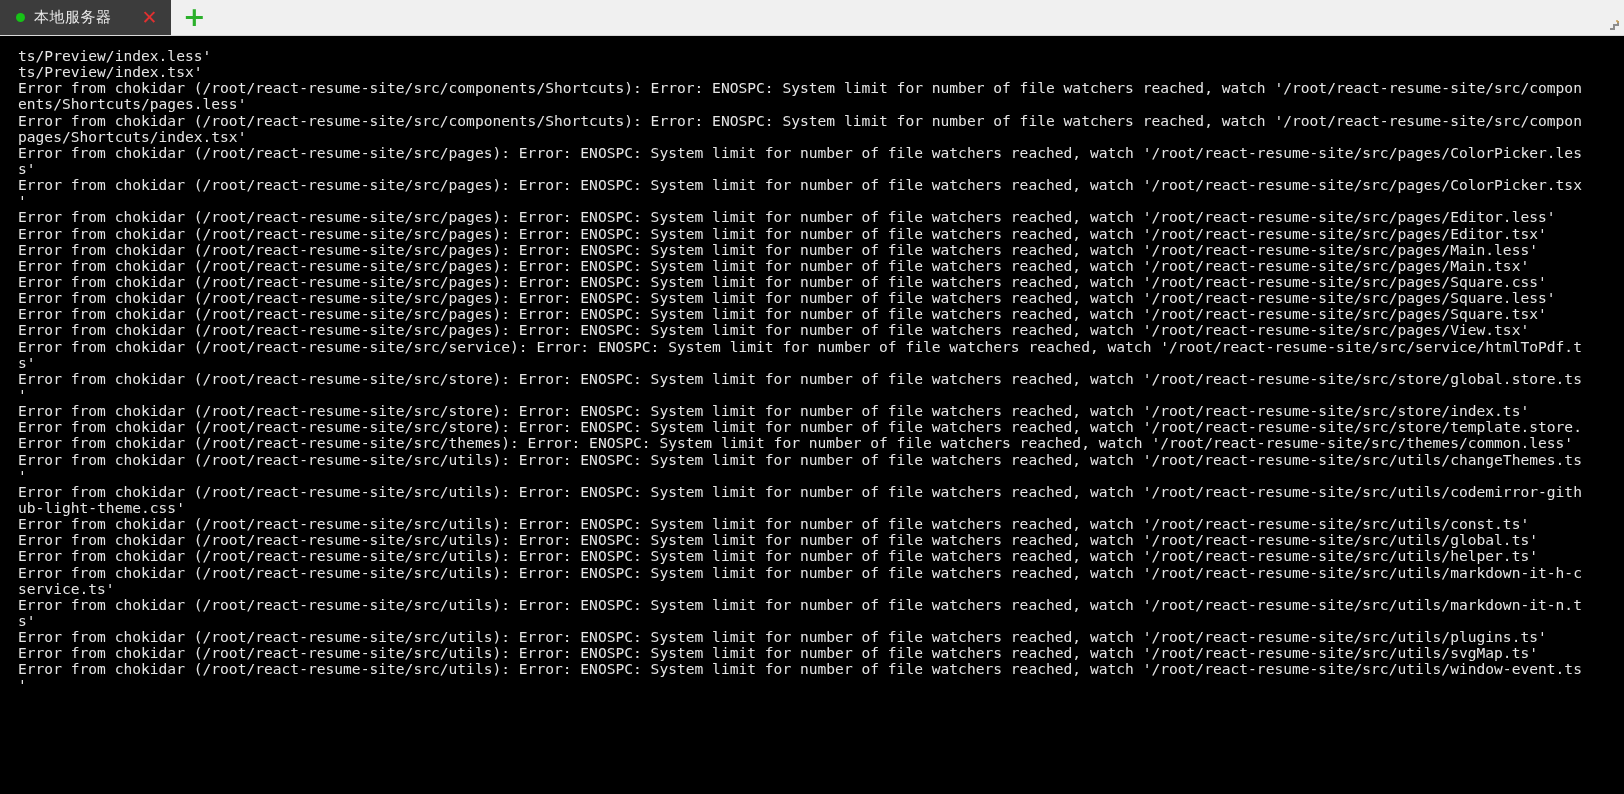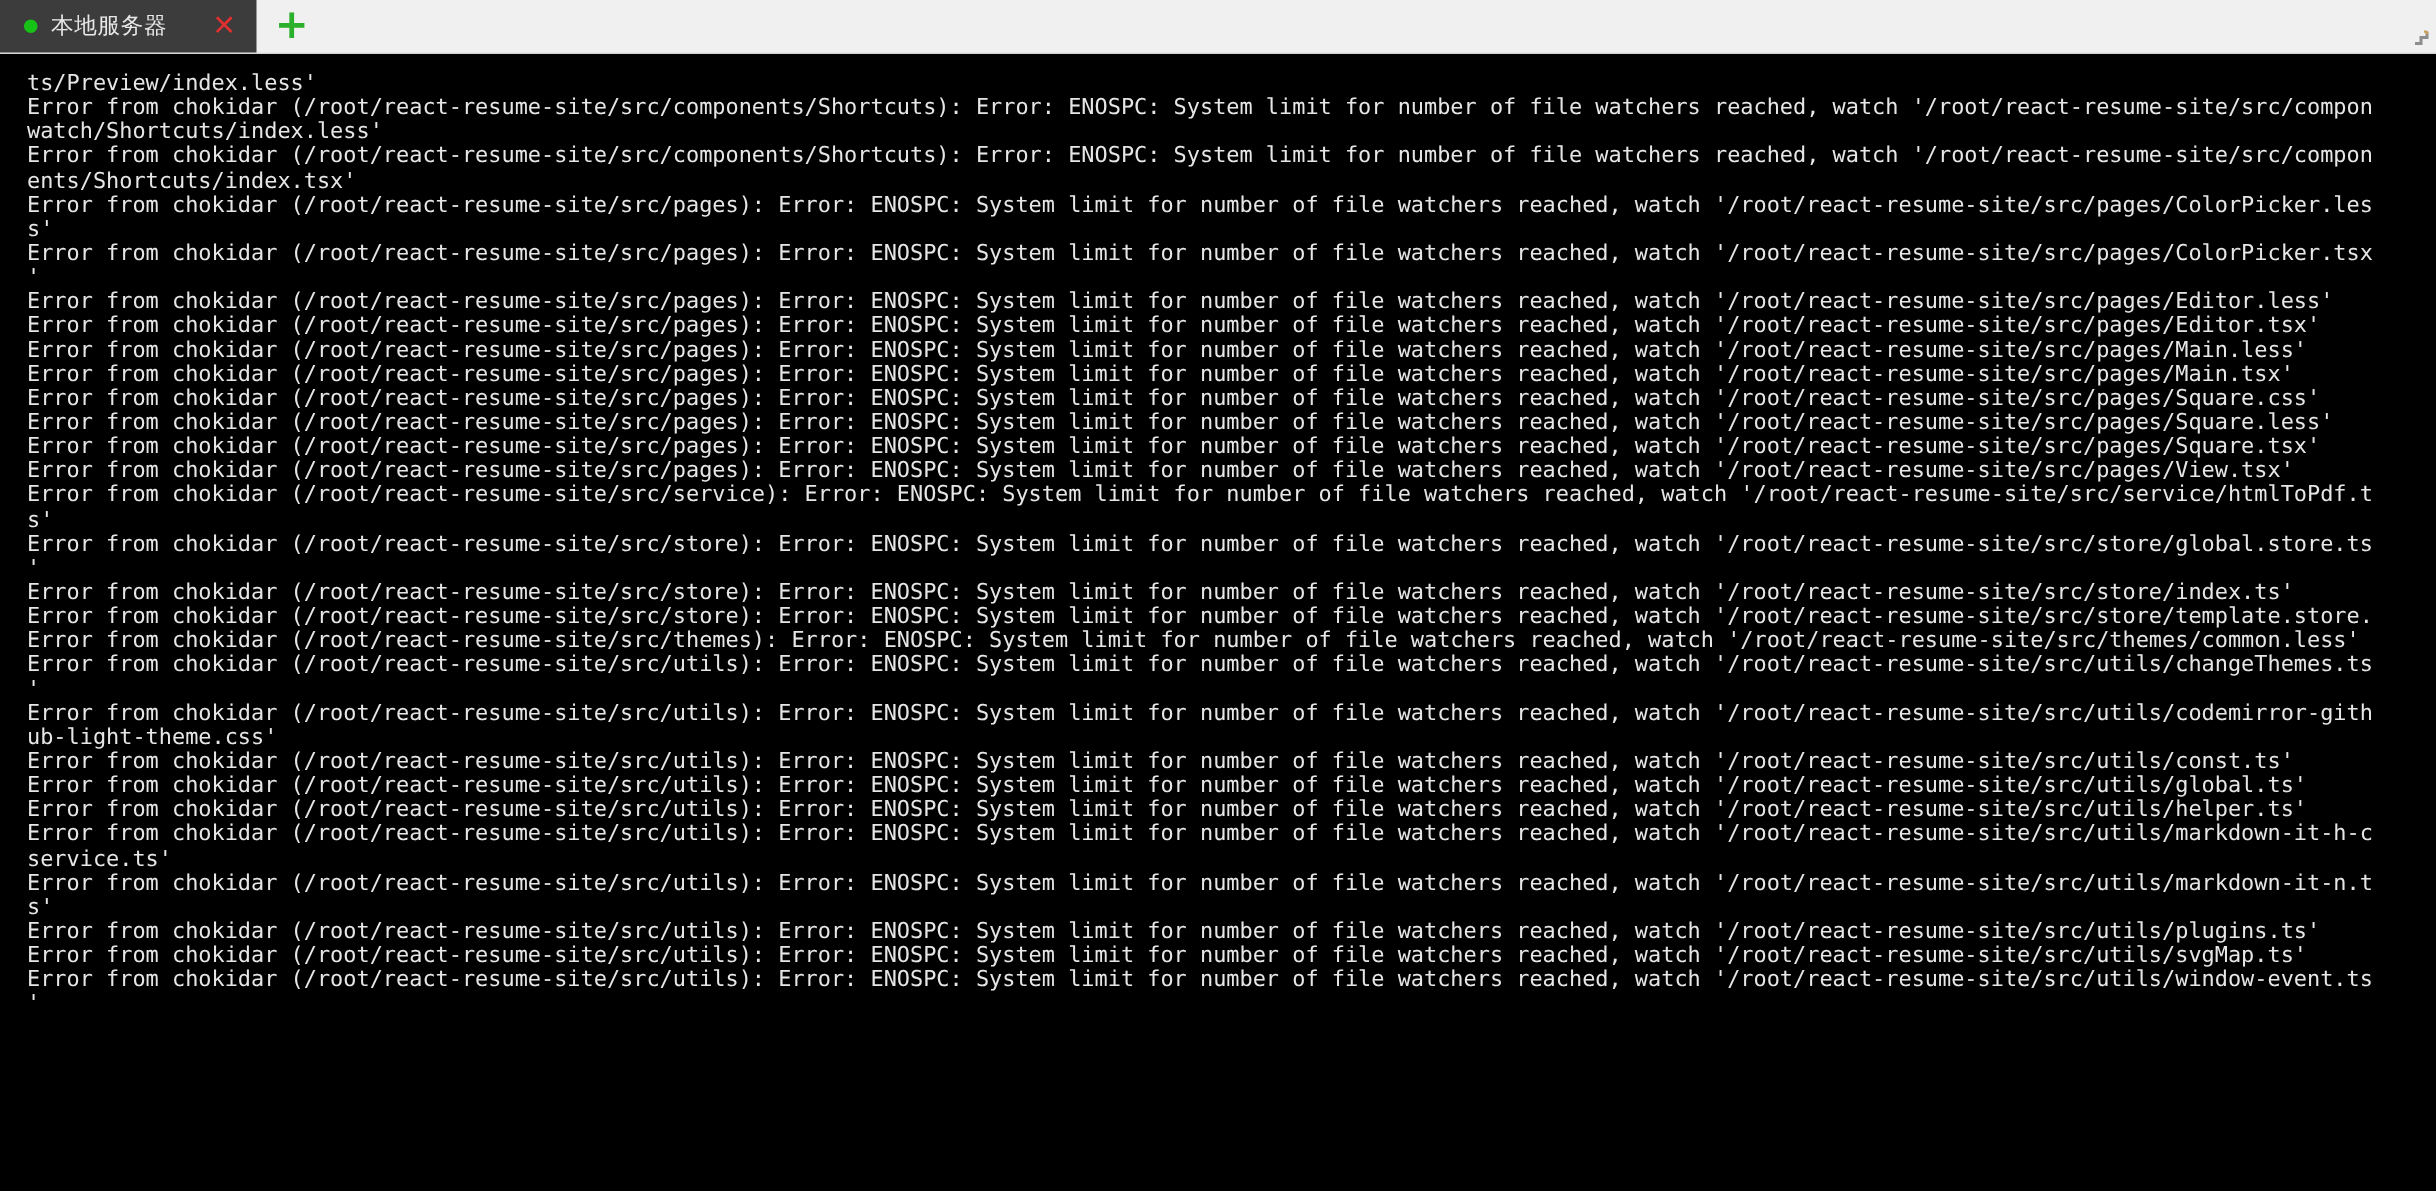--- a/index.html
+++ b/index.html
@@ -143,24 +143,25 @@
       <svg width="11" height="11" viewBox="0 0 11 11" aria-hidden="true">
         <path d="M1 9 L5 9 L5 5 L9 5 L9 1" fill="none" stroke="#8d8d8d" stroke-width="2"></path>
         <path d="M9 1 L9 3 M9 1 L7 1" fill="none" stroke="#c9a05a" stroke-width="1.5"></path>
       </svg>
     </div>
 
   </div>
 
   <div class="terminal" id="terminal-body">
       <div class="term-line">ts/Preview/index.less'</div>
+      <div class="term-line">ts/Preview/index.tsx'</div>
       <div class="term-line">Error from chokidar (/root/react-resume-site/src/components/Shortcuts): Error: ENOSPC: System limit for number of file watchers reached, watch '/root/react-resume-site/src/compon</div>
-      <div class="term-line">watch/Shortcuts/index.less'</div>
+      <div class="term-line">ents/Shortcuts/pages.less'</div>
       <div class="term-line">Error from chokidar (/root/react-resume-site/src/components/Shortcuts): Error: ENOSPC: System limit for number of file watchers reached, watch '/root/react-resume-site/src/compon</div>
-      <div class="term-line">ents/Shortcuts/index.tsx'</div>
+      <div class="term-line">pages/Shortcuts/index.tsx'</div>
       <div class="term-line">Error from chokidar (/root/react-resume-site/src/pages): Error: ENOSPC: System limit for number of file watchers reached, watch '/root/react-resume-site/src/pages/ColorPicker.les</div>
       <div class="term-line">s'</div>
       <div class="term-line">Error from chokidar (/root/react-resume-site/src/pages): Error: ENOSPC: System limit for number of file watchers reached, watch '/root/react-resume-site/src/pages/ColorPicker.tsx</div>
       <div class="term-line">'</div>
       <div class="term-line">Error from chokidar (/root/react-resume-site/src/pages): Error: ENOSPC: System limit for number of file watchers reached, watch '/root/react-resume-site/src/pages/Editor.less'</div>
       <div class="term-line">Error from chokidar (/root/react-resume-site/src/pages): Error: ENOSPC: System limit for number of file watchers reached, watch '/root/react-resume-site/src/pages/Editor.tsx'</div>
       <div class="term-line">Error from chokidar (/root/react-resume-site/src/pages): Error: ENOSPC: System limit for number of file watchers reached, watch '/root/react-resume-site/src/pages/Main.less'</div>
       <div class="term-line">Error from chokidar (/root/react-resume-site/src/pages): Error: ENOSPC: System limit for number of file watchers reached, watch '/root/react-resume-site/src/pages/Main.tsx'</div>
       <div class="term-line">Error from chokidar (/root/react-resume-site/src/pages): Error: ENOSPC: System limit for number of file watchers reached, watch '/root/react-resume-site/src/pages/Square.css'</div>
       <div class="term-line">Error from chokidar (/root/react-resume-site/src/pages): Error: ENOSPC: System limit for number of file watchers reached, watch '/root/react-resume-site/src/pages/Square.less'</div>

